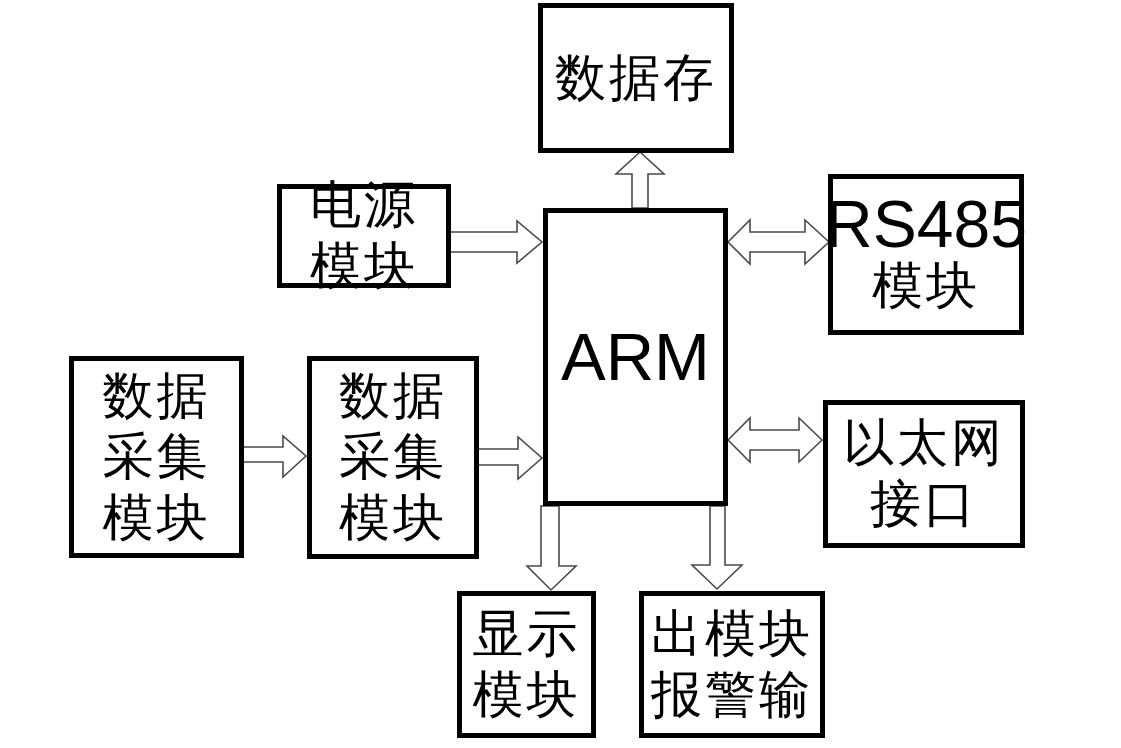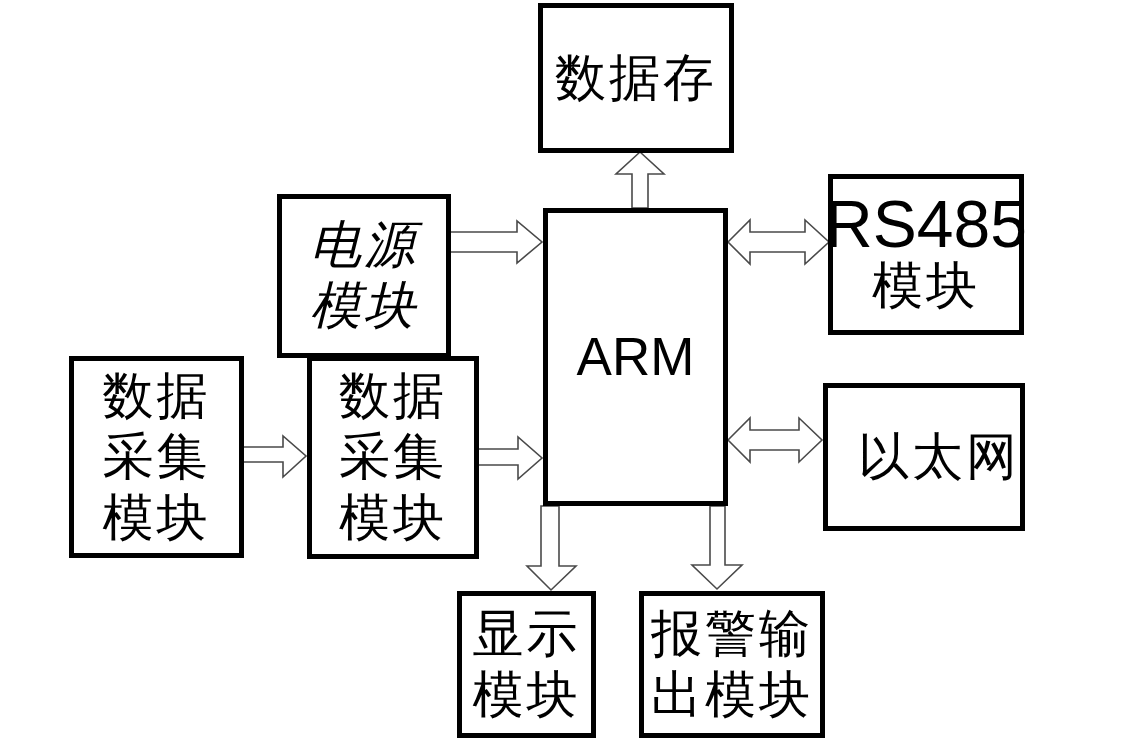--- a/index.html
+++ b/index.html
@@ -39,35 +39,35 @@
     font-size: 51px;
     line-height: 61px;
     letter-spacing: 3px;
     white-space: nowrap;
   }
   .latin-line {
     font-family: "Liberation Sans", "DejaVu Sans", sans-serif;
     white-space: nowrap;
   }
   #node-arm .latin-line {
-    font-size: 53px;
+    font-size: 67px;
     line-height: 64px;
   }
   #node-rs485 .latin-line {
     font-size: 66px;
     line-height: 64px;
   }
   
   #node-storage  { left: 538px; top: 3px;   width: 196px; height: 150px; text-align: right; }
-  #node-power    { left: 277px; top: 194px; width: 174px; height: 164px; font-style: italic; }
+  #node-power    { left: 277px; top: 184px; width: 174px; height: 104px; }
   #node-acq1     { left: 69px;  top: 356px; width: 175px; height: 202px; }
   #node-acq2     { left: 307px; top: 356px; width: 172px; height: 203px; }
   #node-arm      { left: 543px; top: 208px; width: 185px; height: 298px; }
   #node-rs485    { left: 828px; top: 174px; width: 196px; height: 161px; }
-  #node-ethernet { left: 823px; top: 383px; width: 202px; height: 148px; align-items: flex-end; }
+  #node-ethernet { left: 823px; top: 400px; width: 202px; height: 148px; }
   #node-display  { left: 457px; top: 591px; width: 139px; height: 147px; }
   #node-alarm    { left: 639px; top: 591px; width: 186px; height: 147px; }
   .arrow {
     fill: #ffffff;
     stroke: #4a4a4a;
     stroke-width: 1.6;
     stroke-linejoin: miter;
   }
 </style>
 </head>
@@ -119,25 +119,26 @@
     <div class="latin-line">ARM</div>
   </div>
 
   <div class="node" id="node-rs485">
     <div class="latin-line">RS485</div>
     <div class="cjk-line">模块</div>
   </div>
 
   <div class="node" id="node-ethernet">
     <div class="cjk-line">以太网</div>
+    <div class="cjk-line">接口</div>
   </div>
 
   <div class="node" id="node-display">
     <div class="cjk-line">显示</div>
     <div class="cjk-line">模块</div>
   </div>
 
   <div class="node" id="node-alarm">
+    <div class="cjk-line">出模块</div>
     <div class="cjk-line">报警输</div>
-    <div class="cjk-line">出模块</div>
   </div>
 
 </div>
 
 </body></html>

